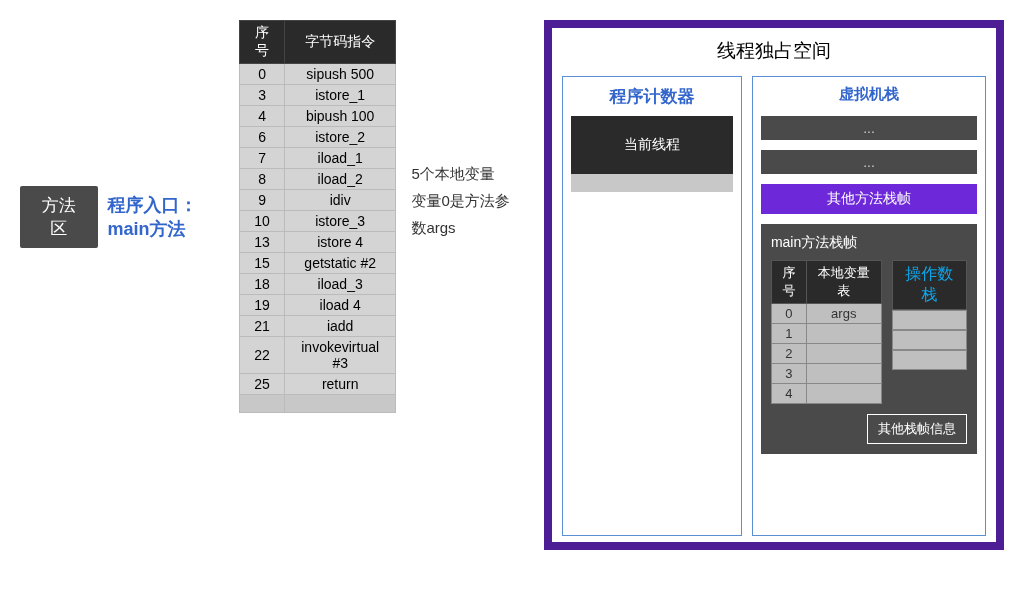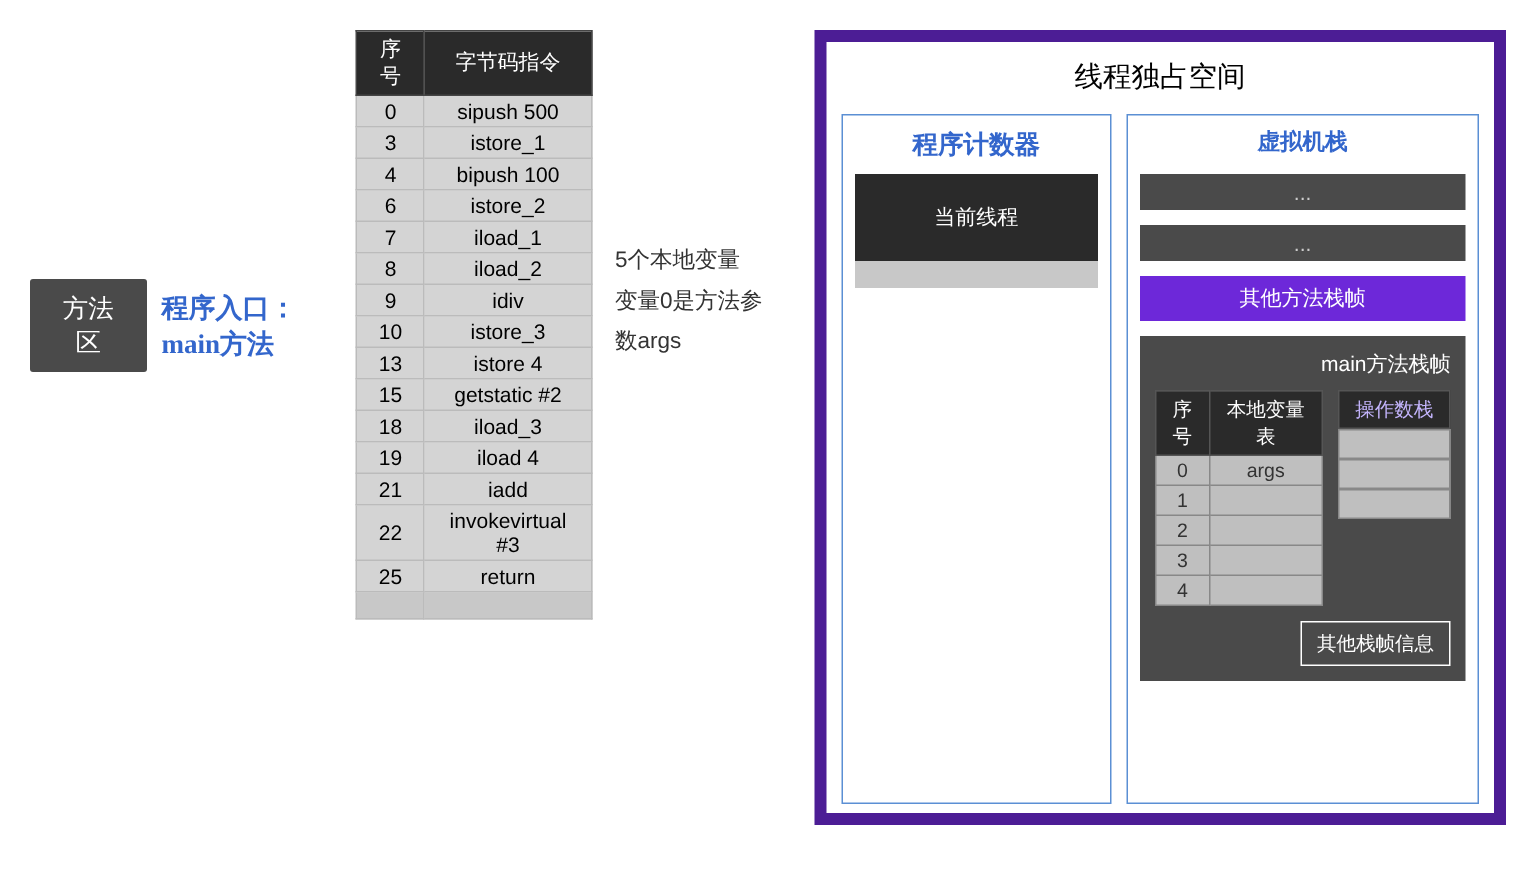--- a/index.html
+++ b/index.html
@@ -36,21 +36,20 @@
     }
     .header-row {
       display: flex;
       align-items: center;
       gap: 10px;
     }
     .entry-label {
       color: #3366cc;
       font-size: 18px;
       font-weight: bold;
-      font-family: Liberation Serif, serif;
     }
     .bytecode-table {
       border-collapse: collapse;
       font-size: 14px;
       width: 200px;
     }
     .bytecode-table th {
       background: #2a2a2a;
       color: #fff;
       padding: 3px 10px;
@@ -143,21 +142,21 @@
       text-align: center;
       padding: 6px;
       font-size: 14px;
     }
     .main-frame {
       background: #4a4a4a;
       padding: 10px;
       color: #fff;
     }
     .main-frame-title {
-      text-align: right;
+      text-align: left;
       font-size: 14px;
       margin-bottom: 8px;
     }
     .frame-content {
       display: flex;
       gap: 10px;
       align-items: flex-start;
     }
     .local-var-table {
       border-collapse: collapse;
@@ -180,23 +179,23 @@
     }
     .local-var-table td.varname {
       min-width: 70px;
     }
     .op-stack {
       display: flex;
       flex-direction: column;
     }
     .op-stack-header {
       background: #2a2a2a;
-      color: #c4b5fd;
+      color: #0ea5e9;
       padding: 3px 10px;
-      font-size: 13px;
+      font-size: 16px;
       text-align: center;
       border: 1px solid #555;
     }
     .op-stack-row {
       background: #bfbfbf;
       height: 20px;
       border: 1px solid #888;
       width: 75px;
     }
     .other-info-box {

